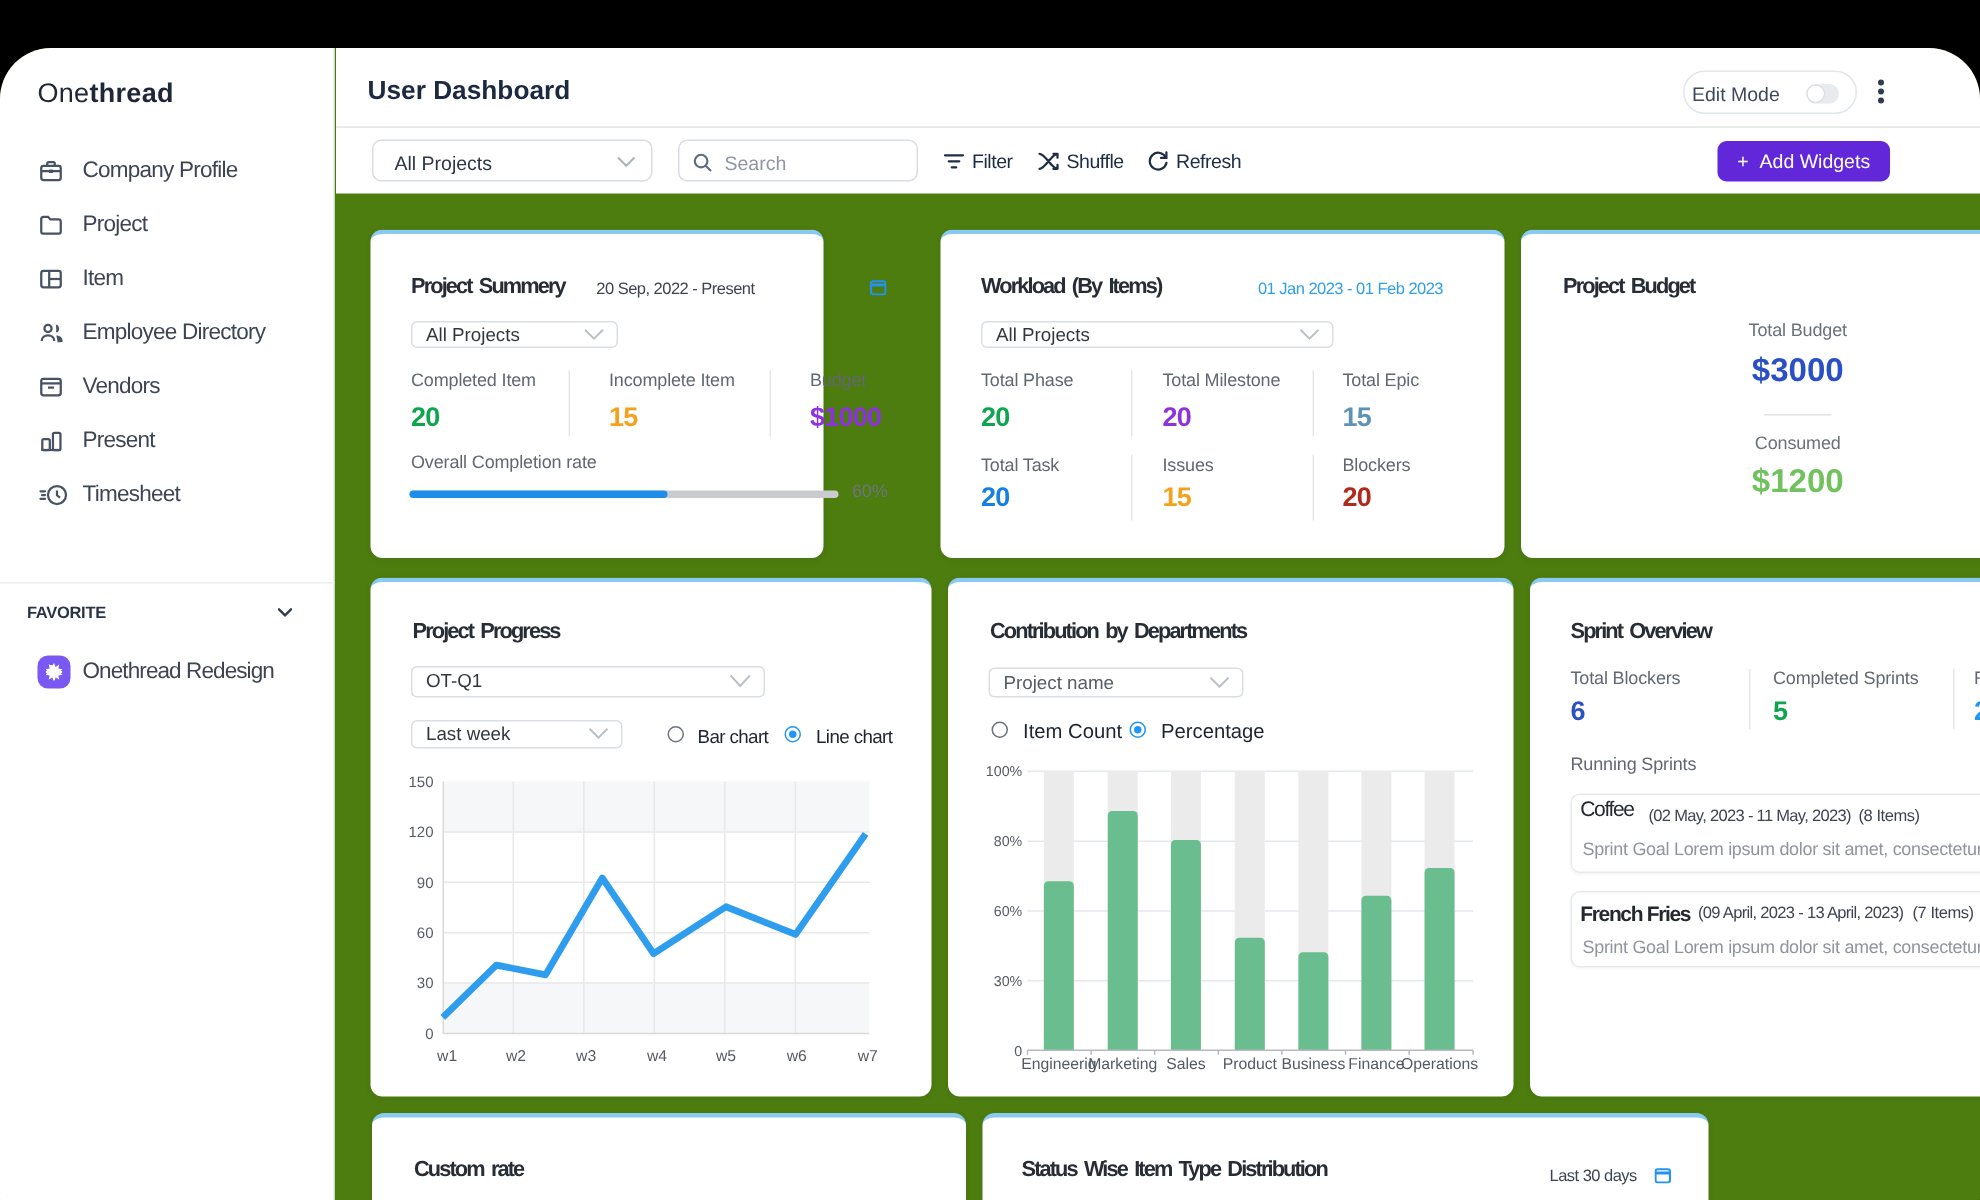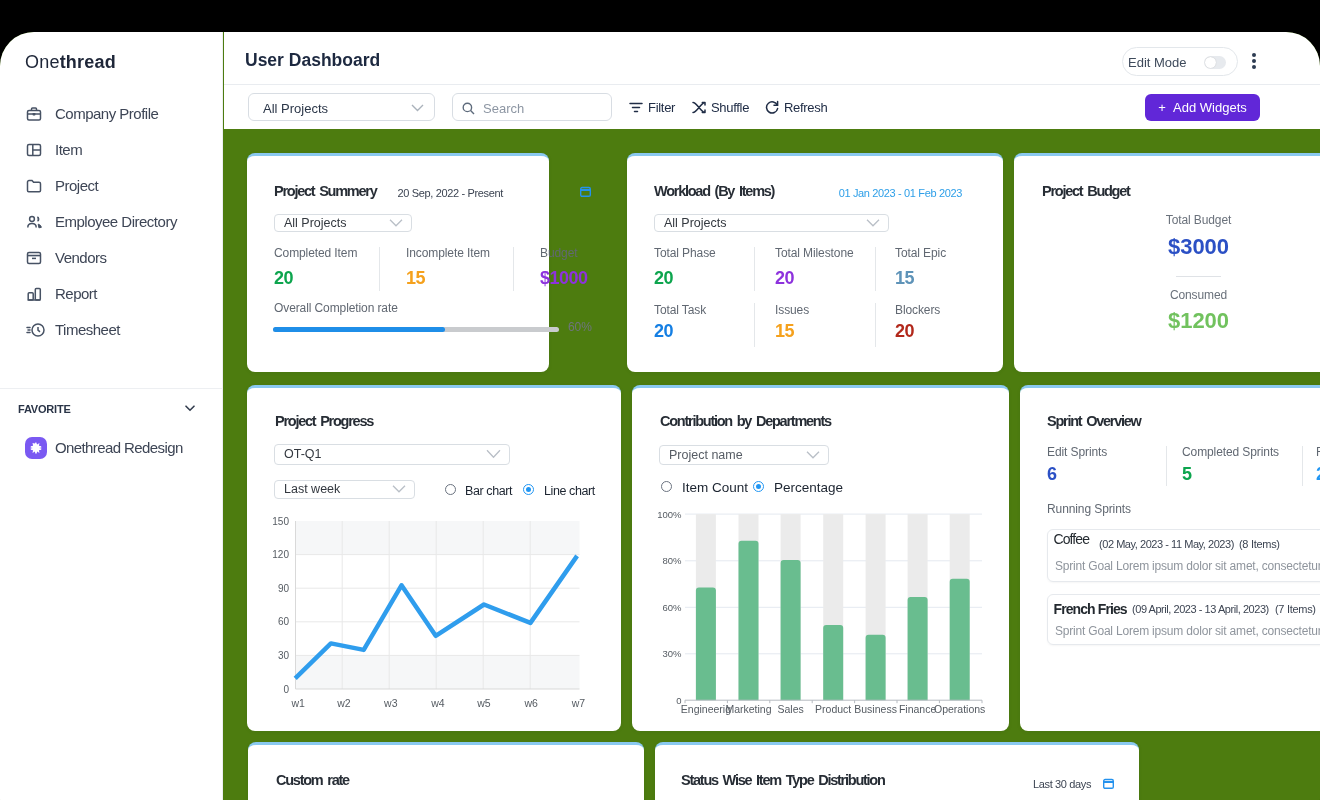--- a/index.html
+++ b/index.html
@@ -62,31 +62,31 @@
         <svg width="16" height="16" viewBox="0 0 16 16" fill="none" stroke="#475264" stroke-width="1.5">
             <rect x="1.5" y="4.5" width="13" height="9.5" rx="1.5"></rect>
             <path d="M5.5 4.5V3a1 1 0 0 1 1-1h3a1 1 0 0 1 1 1v1.5"></path>
             <path d="M1.5 8h13"></path>
             <rect x="6.6" y="7" width="2.8" height="2.4" rx="0.6" fill="#475264" stroke="none"></rect>
           </svg>
         <span class="lbl">Company Profile</span>
         </div>
       <div class="mi">
         <svg width="16" height="16" viewBox="0 0 16 16" fill="none" stroke="#475264" stroke-width="1.5">
+            <path d="M1.5 4a1.5 1.5 0 0 1 1.5-1.5h3l1.6 1.8h5.4A1.5 1.5 0 0 1 14.5 5.8v6.7a1.2 1.2 0 0 1-1.2 1.2H2.7a1.2 1.2 0 0 1-1.2-1.2z"></path>
+          </svg>
+        <span class="lbl">Project</span>
+        </div>
+      <div class="mi">
+        <svg width="16" height="16" viewBox="0 0 16 16" fill="none" stroke="#475264" stroke-width="1.5">
             <rect x="1.5" y="2.5" width="13" height="11" rx="1.5"></rect>
             <path d="M6.8 2.5v11"></path>
             <path d="M6.8 8h7.7"></path>
           </svg>
         <span class="lbl">Item</span>
-        </div>
-      <div class="mi">
-        <svg width="16" height="16" viewBox="0 0 16 16" fill="none" stroke="#475264" stroke-width="1.5">
-            <path d="M1.5 4a1.5 1.5 0 0 1 1.5-1.5h3l1.6 1.8h5.4A1.5 1.5 0 0 1 14.5 5.8v6.7a1.2 1.2 0 0 1-1.2 1.2H2.7a1.2 1.2 0 0 1-1.2-1.2z"></path>
-          </svg>
-        <span class="lbl">Project</span>
         </div>
       <div class="mi">
         <svg width="17" height="16" viewBox="0 0 17 16" fill="none" stroke="#475264" stroke-width="1.5">
             <circle cx="6" cy="5" r="2.4"></circle>
             <path d="M1.8 13.4c0-2.3 1.9-3.8 4.2-3.8s4.2 1.5 4.2 3.8"></path>
             <path d="M11.4 2.9a2.5 2.5 0 0 1 .2 4.4" fill="#475264" stroke-width="1.2"></path>
             <path d="M12.2 10.2c1.8.3 3 1.6 3.1 3.2l-2.4.4z" fill="#475264" stroke-width="1"></path>
           </svg>
         <span class="lbl">Employee Directory</span>
         </div>
@@ -97,21 +97,21 @@
             <path d="M6 8.4h4"></path>
           </svg>
         <span class="lbl">Vendors</span>
         </div>
       <div class="mi">
         <svg width="16" height="16" viewBox="0 0 16 16" fill="none" stroke="#475264" stroke-width="1.5">
             <path d="M1.5 14h13"></path>
             <rect x="2.2" y="6.7" width="5" height="7.3" rx="1"></rect>
             <rect x="9.3" y="2.5" width="5" height="11.5" rx="1"></rect>
           </svg>
-        <span class="lbl">Report</span>
+        <span class="lbl">Present</span>
         </div>
       <div class="mi">
         <svg width="20" height="16" viewBox="0 0 20 16" fill="none" stroke="#475264" stroke-width="1.5">
             <circle cx="12" cy="8" r="6"></circle>
             <path d="M12 5V8.2l2 1.6"></path>
             <path d="M1 5.5h3M2 8h2M1 10.5h3" stroke-linecap="round"></path>
           </svg>
         <span class="lbl">Timesheet</span>
         </div>
     </div>
@@ -347,21 +347,21 @@
           <text x="201.2" y="324.5">Product</text>
           <text x="243.6" y="324.5">Business</text>
           <text x="285.6" y="324.5">Finance</text>
           <text x="327.7" y="324.5">Operations</text>
       </g>
     </svg>
   </div>
 
   <div class="card" style="left:1020px;top:353px;width:376px;height:346px">
     <div class="ctitle" style="left:27px;top:25px">Sprint Overview</div>
-    <div class="slabel" style="left:27px;top:57px">Edit Sprints</div>
+    <div class="slabel" style="left:27px;top:57px">Total Blockers</div>
     <div class="snum" style="left:27px;top:76px;color:#2b50c5">6</div>
     <div class="vdiv" style="left:146px;top:58px;height:40px"></div>
     <div class="slabel" style="left:162px;top:57px">Completed Sprints</div>
     <div class="snum" style="left:162px;top:76px;color:#0da54e">5</div>
     <div class="vdiv" style="left:282px;top:58px;height:40px"></div>
     <div class="slabel" style="left:296px;top:57px;white-space:nowrap">Running Sprints</div>
     <div class="snum" style="left:296px;top:76px;color:#2196f3">2</div>
     <div class="slabel" style="left:27px;top:114px">Running Sprints</div>
     <div style="position:absolute;left:27px;top:141px;width:349px;height:53px;border:1px solid #e6e9ed;border-radius:6px;box-shadow:0 1px 2px rgba(0,0,0,.04);overflow:hidden">
       <span style="position:absolute;left:5.5px;top:1px;font-size:14px;font-weight:400;color:#23292f;letter-spacing:-0.9px">Coffee</span>

